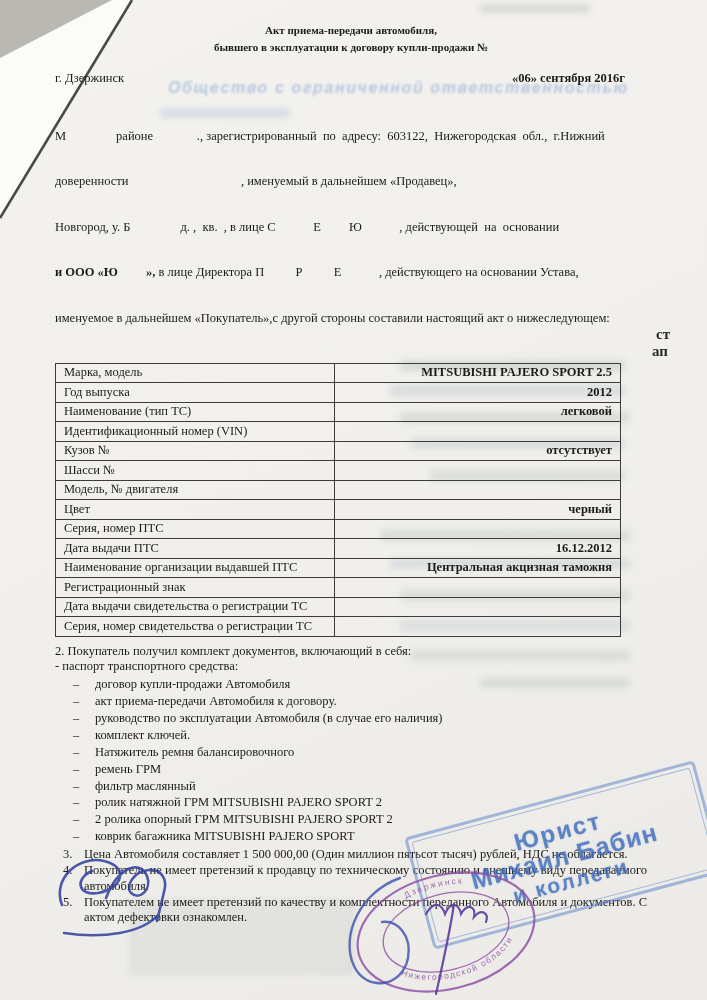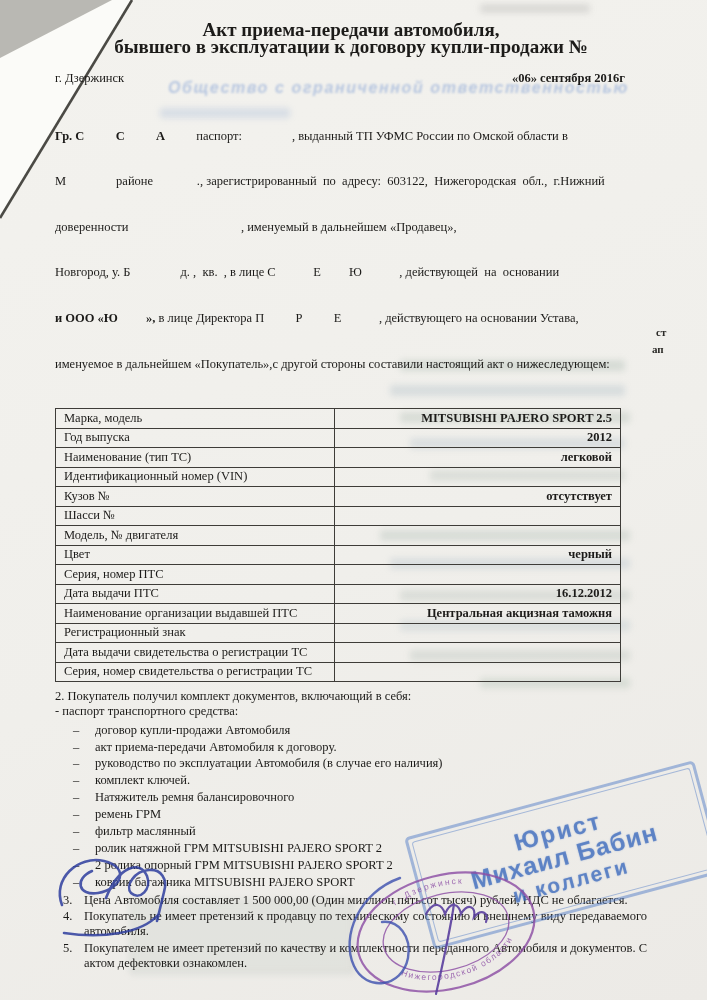--- a/index.html
+++ b/index.html
@@ -4,40 +4,40 @@
 <style>
   html,body { margin:0; padding:0; background:#888; }
   .sheet {
     position:relative; width:707px; height:1000px; margin:0 auto;
     background:linear-gradient(155deg,#f3f2ee 0%,#f0efeb 55%,#eceae6 100%);
     overflow:hidden; font-family:"Liberation Serif","DejaVu Serif",serif;
     color:#1c1b19;
   }
   .content { position:absolute; left:55px; top:22px; width:592px; font-size:12.5px; line-height:15.2px; }
   .b { font-weight:bold; }
-  .title { text-align:center; font-weight:bold; font-size:19px; line-height:16.5px; }
+  .title { text-align:center; font-weight:bold; font-size:11px; line-height:16.5px; }
   .city-date { display:flex; justify-content:space-between; margin-top:16px; padding-right:22px; }
   .intro { margin-top:12px; white-space:pre-wrap; }
   .clause1 { margin-top:12px; text-indent:24px; text-align:justify; }
   table.car { border-collapse:collapse; margin-top:6px; width:566px; table-layout:fixed; }
   table.car td { border:1.4px solid #3e3c38; padding:1px 8px; height:16.5px; overflow:hidden; white-space:nowrap; }
   td.lab { width:262px; }
   td.val { font-weight:bold;text-align:right; }
   .sec2 { margin-top:7px;font-family:Liberation Serif, serif; }
   .dashlist { margin-top:2px; }
   .ditem { display:flex; line-height:16.9px; }
   .ditem .dash { width:22px; margin-left:18px; text-align:left; }
   .clauses { margin-top:2px; }
   .crow { display:flex; line-height:15.3px; margin-top:1px; }
   .crow .num { width:21px; margin-left:8px; flex:none; }
   .crow .ctext { flex:1; text-align:justify; }
   
   .fold { position:absolute; left:0; top:0; }
   
-  .mark { position:absolute; font-weight:bold; font-size:11px; color:#2a2926; }
+  .mark { position:absolute; font-weight:bold; font-size:15px; color:#2a2926; }
   
   .bleed-top {
     position:absolute; left:168px; top:79px; white-space:nowrap;
     font-family:"Liberation Sans","DejaVu Sans",sans-serif; font-style:italic; font-weight:bold;
     font-size:16px; letter-spacing:1.6px; color:rgba(95,135,205,0.40); filter:blur(1.1px);
   }
   .smudge { position:absolute; filter:blur(3px); border-radius:3px; }
   
   .stamp-lawyer {
     position:absolute; left:414px; top:797px; width:300px; height:116px;
@@ -88,21 +88,20 @@
       <div>Акт приема-передачи автомобиля,</div>
       <div>бывшего в эксплуатации  к договору купли-продажи №</div>
     </div>
 
     <div class="city-date">
       <span>г. Дзержинск</span>
       <span class="b">«06» сентября 2016г</span>
     </div>
 
     <div class="intro">
-      <div><span class="b">Гр. С          С          А</span><span>          паспорт:                , выданный ТП УФМС России по Омской области в</span></div>
       <div>М                районе              ., зарегистрированный  по  адресу:  603122,  Нижегородская  обл.,  г.Нижний</div>
       <div>доверенности                                    , именуемый в дальнейшем «Продавец»,</div>
       <div>Новгород, у. Б                д. ,  кв.  , в лице С            Е         Ю            , действующей  на  основании</div>
       <div><span class="b">и ООО «Ю         »,</span><span> в лице Директора П          Р          Е            , действующего на основании Устава,</span></div>
       <div>именуемое в дальнейшем «Покупатель»,с другой стороны составили настоящий акт о нижеследующем:</div>
     </div>
 
 
     <table class="car">
       <tbody>

